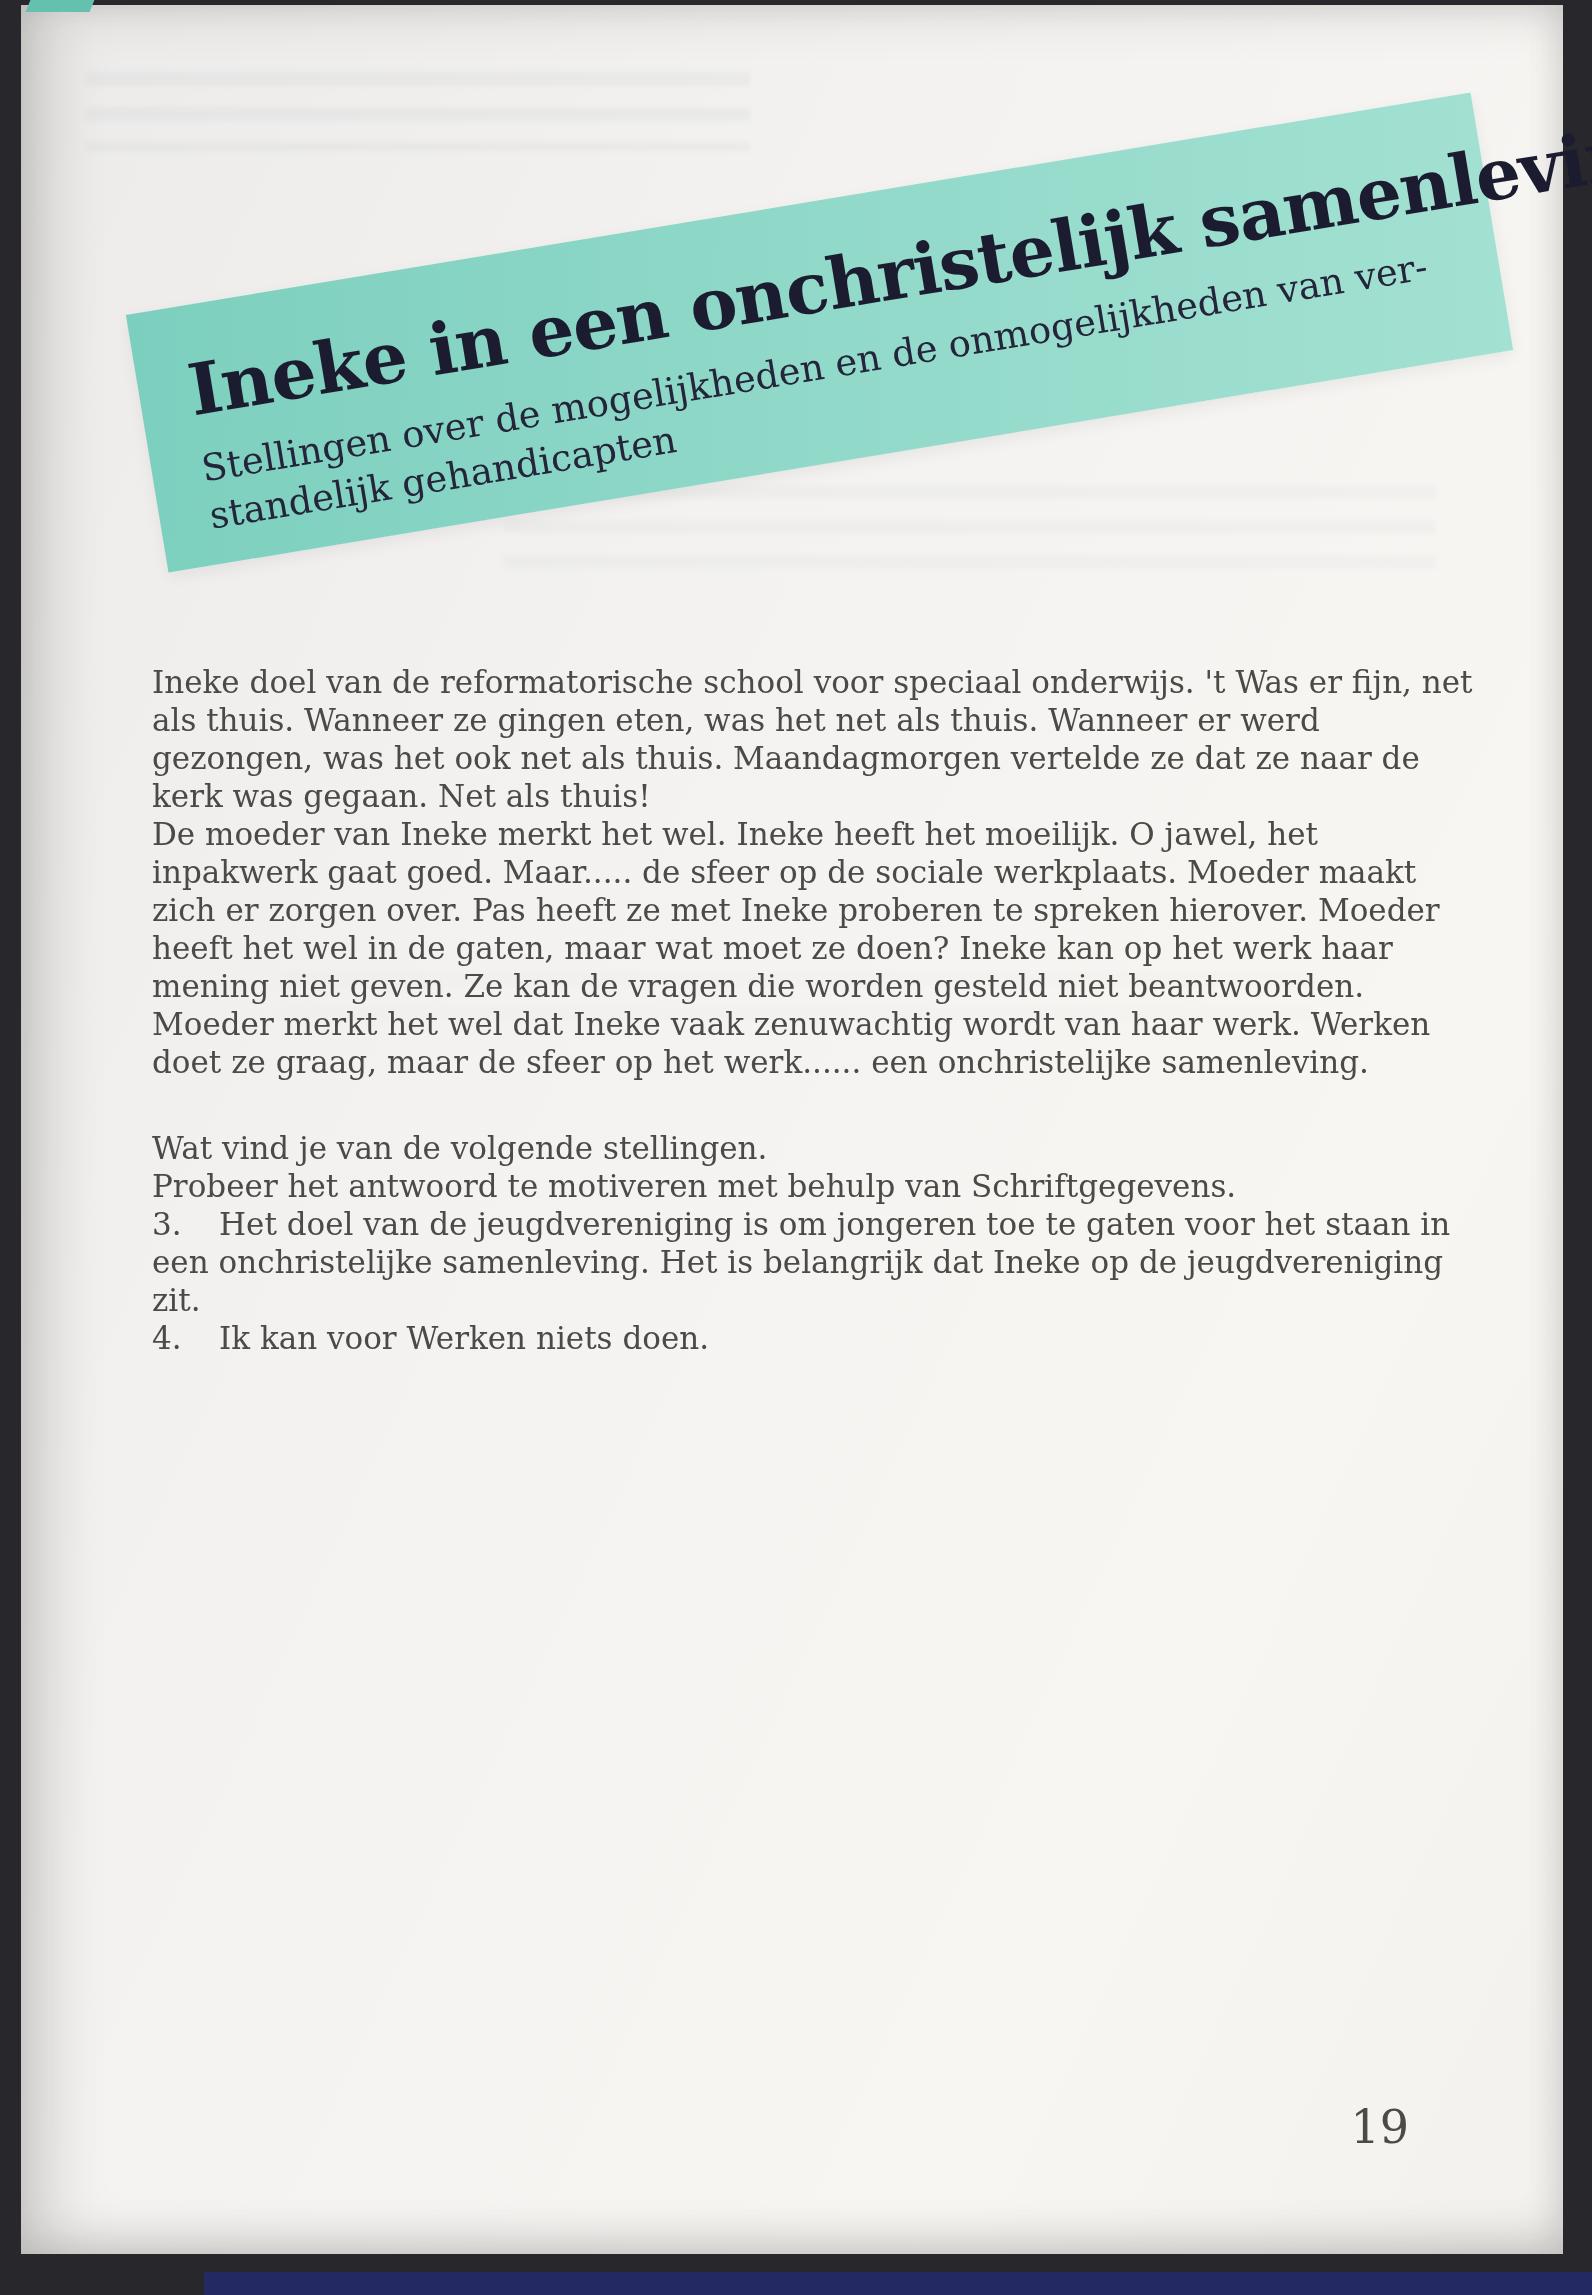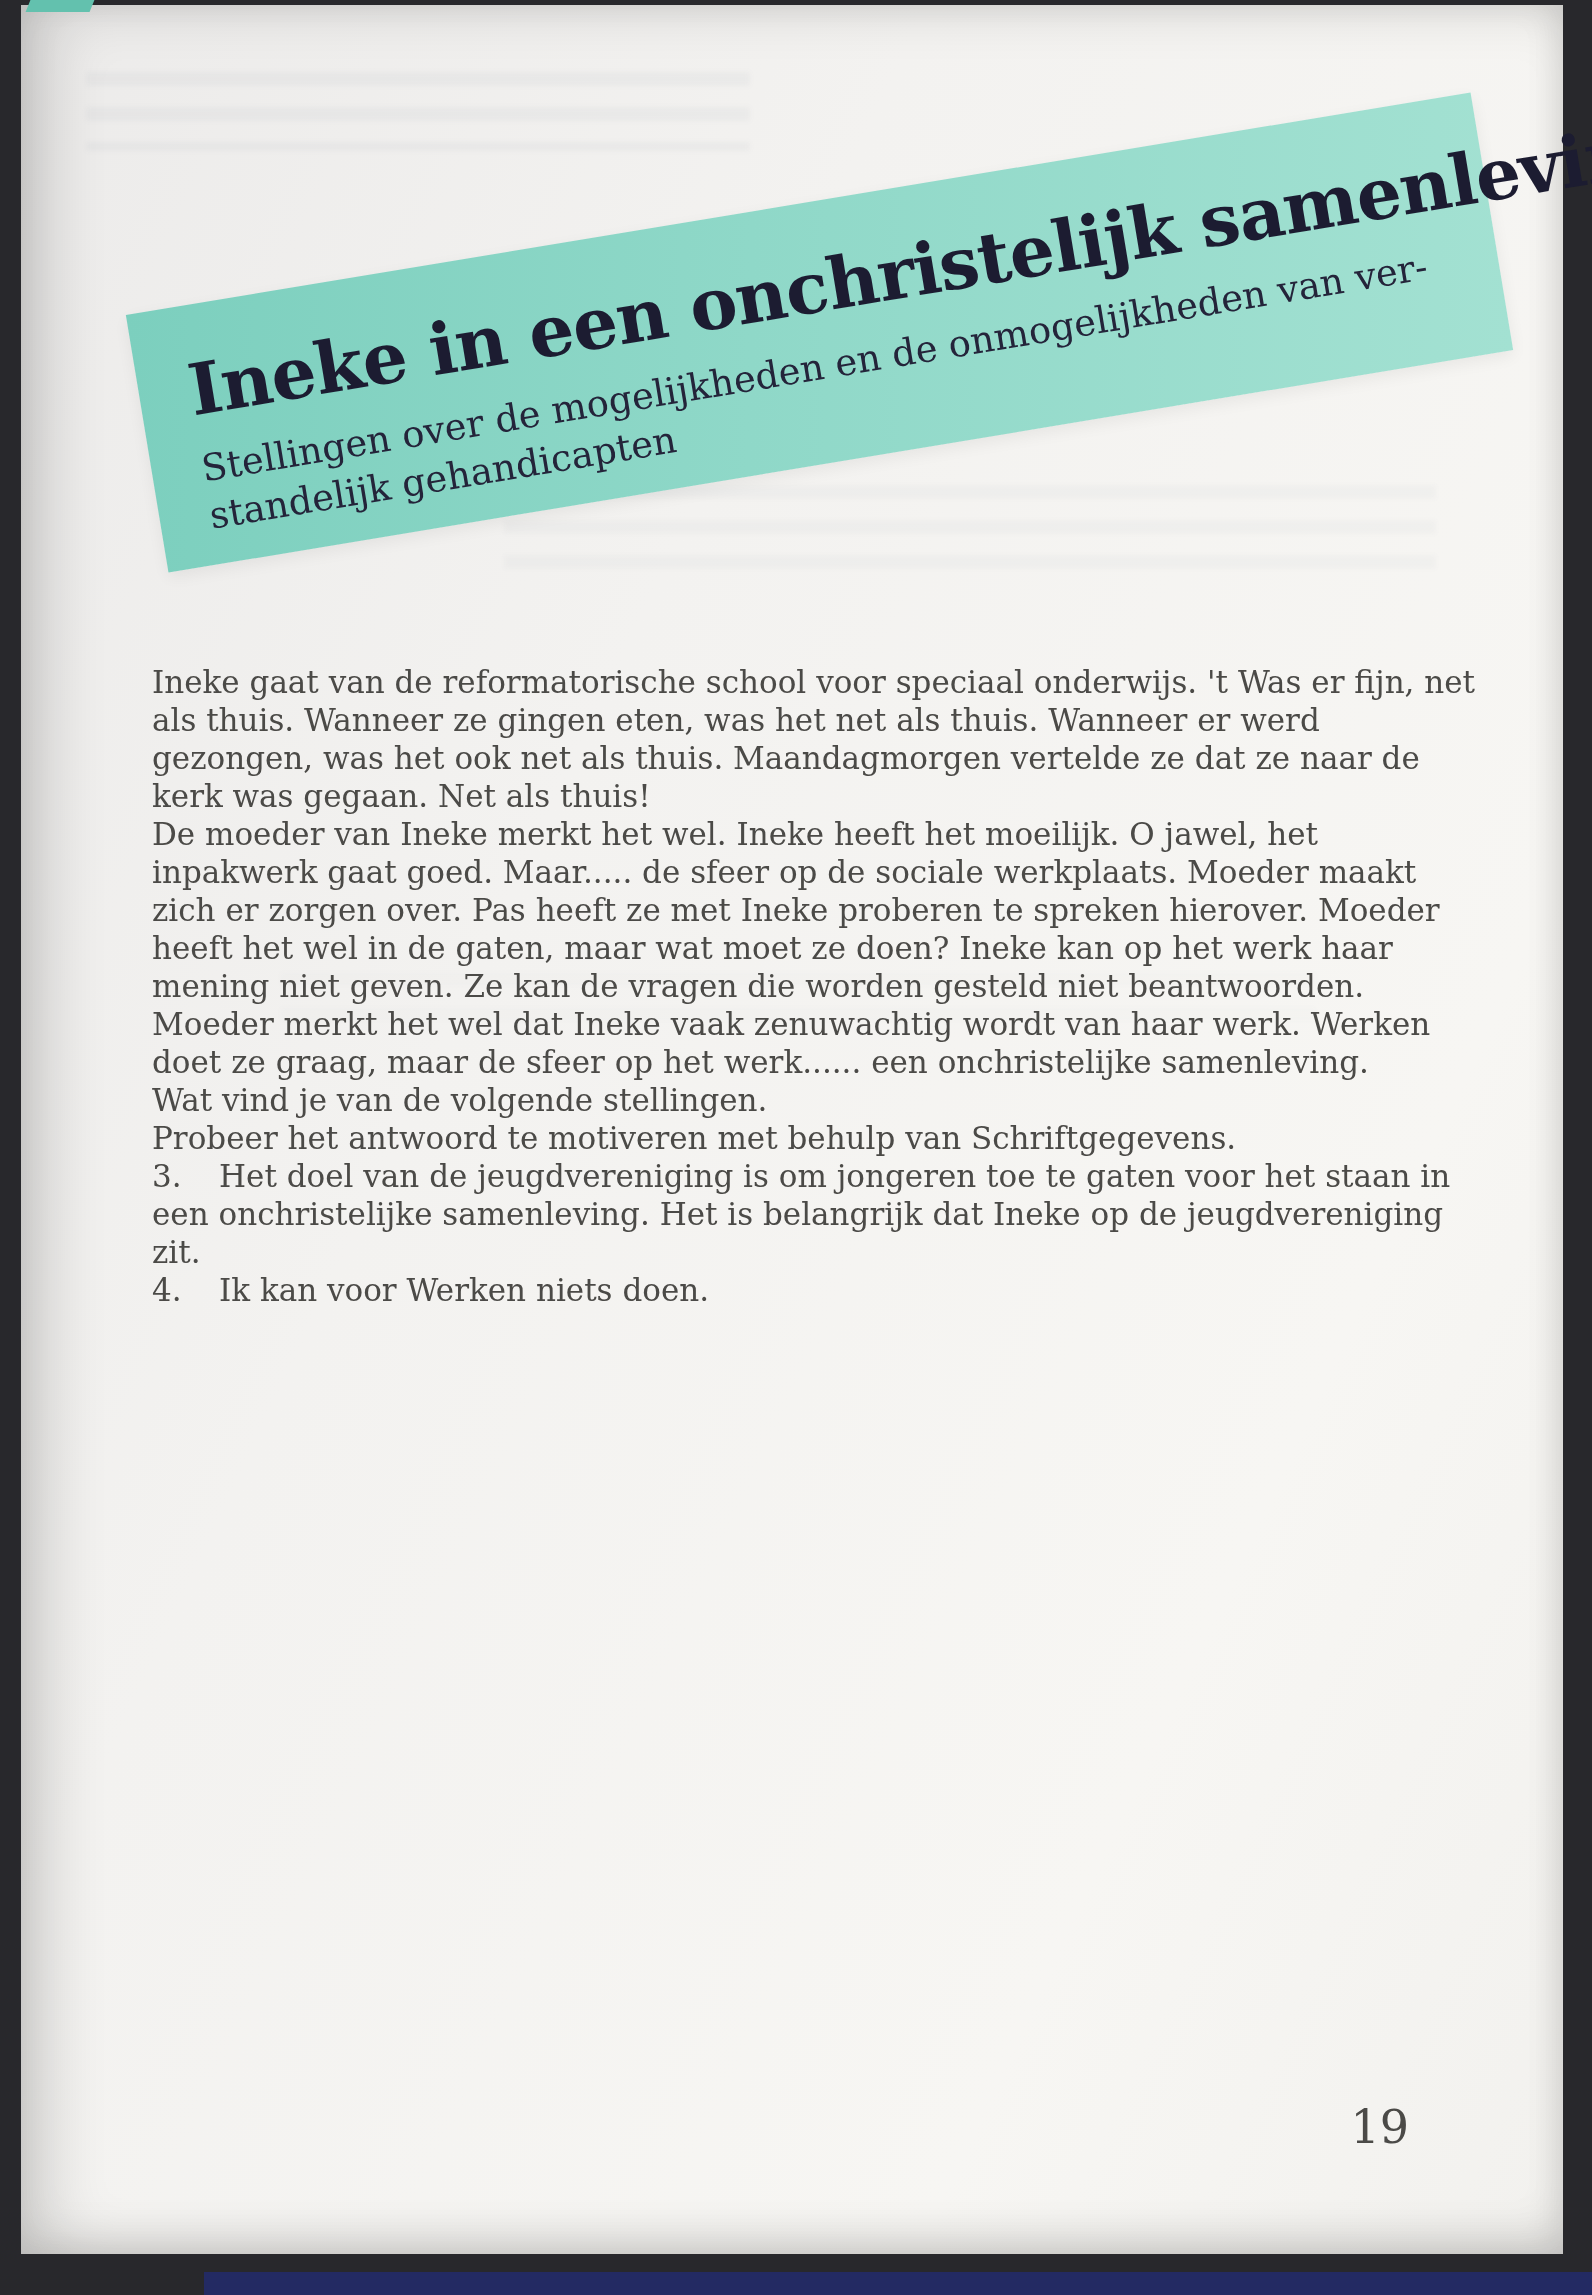--- a/index.html
+++ b/index.html
@@ -61,21 +61,21 @@
   .body-col{
     position:absolute;
     left:131px;top:658px;
     width:1336px;
     font-size:31px;
     line-height:38px;
     color:#4b4a47;
     text-align:left;
   }
   .body-col p{margin:0;}
-  .intro-block{}
+  .intro-block{margin-top:48px;}
   .statement{margin-top:54px;}
   .stmt-num{display:inline-block;width:67px;}
   .page-number{
     position:absolute;
     right:154px;bottom:100px;
     font-size:46px;
     color:#4b4a47;
   }
   
   .bleed{
@@ -108,21 +108,21 @@
     <div class="banner">
       <div class="banner-title">Ineke in een onchristelijk samenleving</div>
       <div class="banner-subtitle">
         <span class="sub-line">Stellingen over de mogelijkheden en de onmogelijkheden van ver-</span>
         <span class="sub-line">standelijk gehandicapten</span>
       </div>
     </div>
 
     <div class="body-col">
 
-      <p>Ineke gaat van de reformatorische school voor speciaal onderwijs. 't Was er fijn, net als thuis. Wanneer ze gingen eten, was het net als thuis. Wanneer er werd gezongen, was het ook net als thuis. Maandagmorgen vertelde ze dat ze naar de kerk was gegaan. Net als thuis!</p>
+      <p>Ineke doel van de reformatorische school voor speciaal onderwijs. 't Was er fijn, net als thuis. Wanneer ze gingen eten, was het net als thuis. Wanneer er werd gezongen, was het ook net als thuis. Maandagmorgen vertelde ze dat ze naar de kerk was gegaan. Net als thuis!</p>
       <p>De moeder van Ineke merkt het wel. Ineke heeft het moeilijk. O jawel, het inpakwerk gaat goed. Maar..... de sfeer op de sociale werkplaats. Moeder maakt zich er zorgen over. Pas heeft ze met Ineke proberen te spreken hierover. Moeder heeft het wel in de gaten, maar wat moet ze doen? Ineke kan op het werk haar mening niet geven. Ze kan de vragen die worden gesteld niet beantwoorden. Moeder merkt het wel dat Ineke vaak zenuwachtig wordt van haar werk. Werken doet ze graag, maar de sfeer op het werk...... een onchristelijke samenleving.</p>
 
       <div class="intro-block">
         <p>Wat vind je van de volgende stellingen.</p>
         <p>Probeer het antwoord te motiveren met behulp van Schriftgegevens.</p>
       </div>
 
 
 
       <p class="statement">

